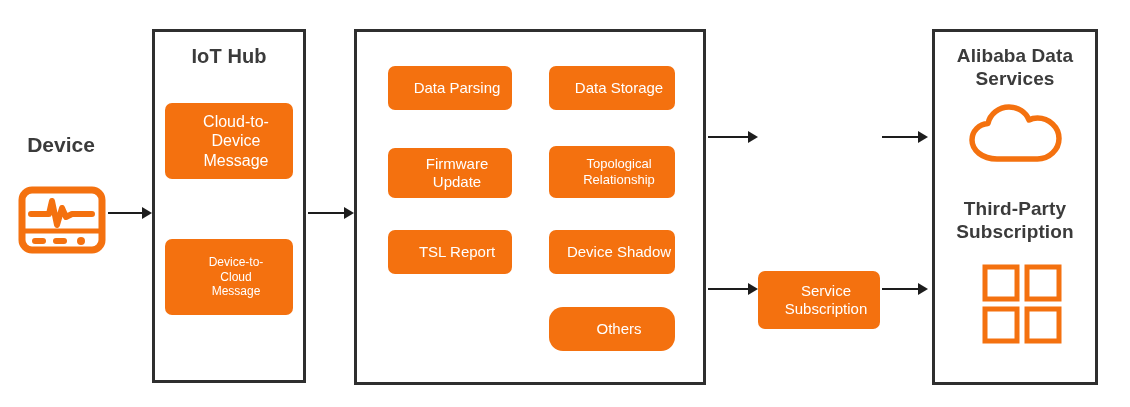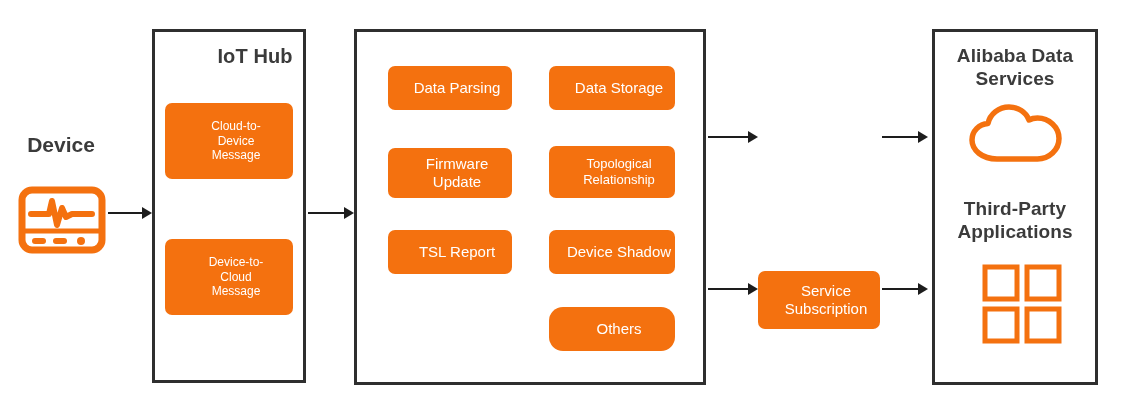--- a/index.html
+++ b/index.html
@@ -99,23 +99,23 @@
       <rect x="35" y="52" width="14" height="6" rx="3" fill="#F4710F"></rect>
       <circle cx="63" cy="55" r="4" fill="#F4710F"></circle>
     </svg>
   </div>
 
   <div class="arrow-line" style="left:108px; top:212px; width:36px;"></div>
   <div class="arrow-head" style="left:142px; top:207px;"></div>
 
   <div class="panel" style="left:152px; top:29px; width:154px; height:354px;">
   </div>
-  <div class="panel-title" style="left:152px; top:44px; width:154px; font-size:20px;padding-left:26px;">IoT Hub</div>
+  <div class="panel-title" style="left:152px; top:44px; width:154px; font-size:20px;">IoT Hub</div>
 
-  <div class="chip" style="left:165px; top:103px; width:128px; height:76px; font-size:12px;">Cloud-to-
+  <div class="chip" style="left:165px; top:103px; width:128px; height:76px; font-size:16px;">Cloud-to-
 Device
 Message</div>
 
   <div class="chip" style="left:165px; top:239px; width:128px; height:76px; font-size:12px;">Device-to-
 Cloud
 Message</div>
 
   <div class="arrow-line" style="left:308px; top:212px; width:38px;"></div>
   <div class="arrow-head" style="left:344px; top:207px;"></div>
 
@@ -163,21 +163,21 @@
   <div class="icon-wrap" style="left:966px; top:104px; width:100px; height:62px;">
     <svg width="100" height="62" viewBox="0 0 100 62" xmlns="http://www.w3.org/2000/svg">
       <path d="M31 55 C16 55 6 46 6 36 C6 27 13 20 22 19.5
                C24 10 33 3 43 3 C52 3 60 8 63 16
                C65.5 14.6 68.5 14 71.5 14
                C83 14 93 23 93 34.5 C93 46 83 55 71.5 55 Z" fill="none" stroke="#F4710F" stroke-width="5.5" stroke-linejoin="round"></path>
     </svg>
   </div>
 
   <div class="panel-title" style="left:932px; top:197px; width:166px; font-size:19px;">Third-Party
-Applications</div>
+Subscription</div>
 
   <div class="icon-wrap" style="left:982px; top:264px; width:80px; height:80px;">
     <svg width="80" height="80" viewBox="0 0 80 80" xmlns="http://www.w3.org/2000/svg">
       <rect x="3" y="3" width="32" height="32" fill="none" stroke="#F4710F" stroke-width="5"></rect>
       <rect x="45" y="3" width="32" height="32" fill="none" stroke="#F4710F" stroke-width="5"></rect>
       <rect x="3" y="45" width="32" height="32" fill="none" stroke="#F4710F" stroke-width="5"></rect>
       <rect x="45" y="45" width="32" height="32" fill="none" stroke="#F4710F" stroke-width="5"></rect>
     </svg>
   </div>
 

